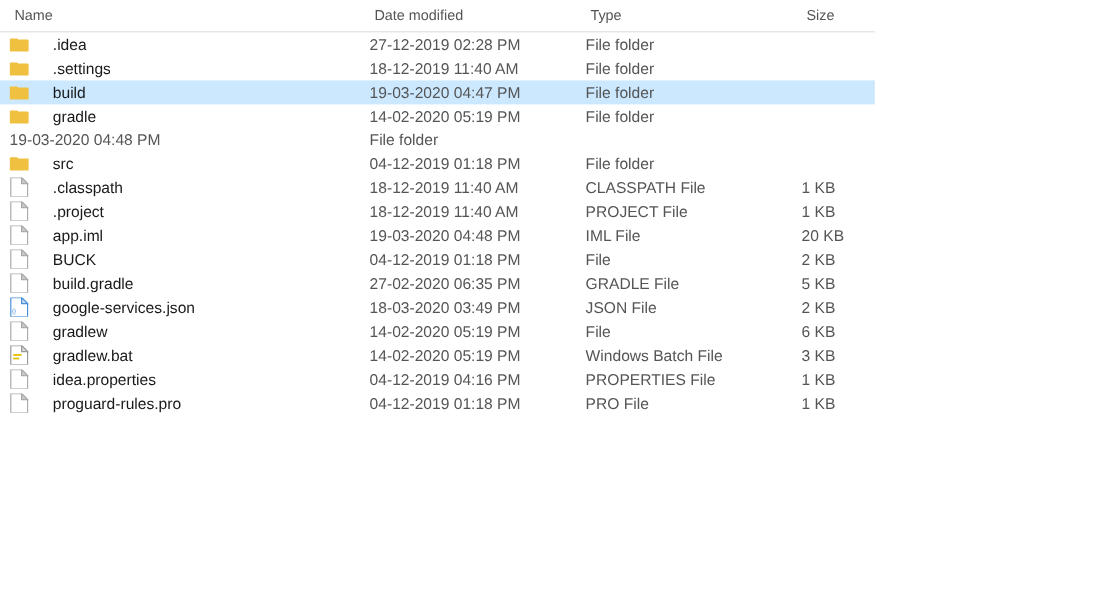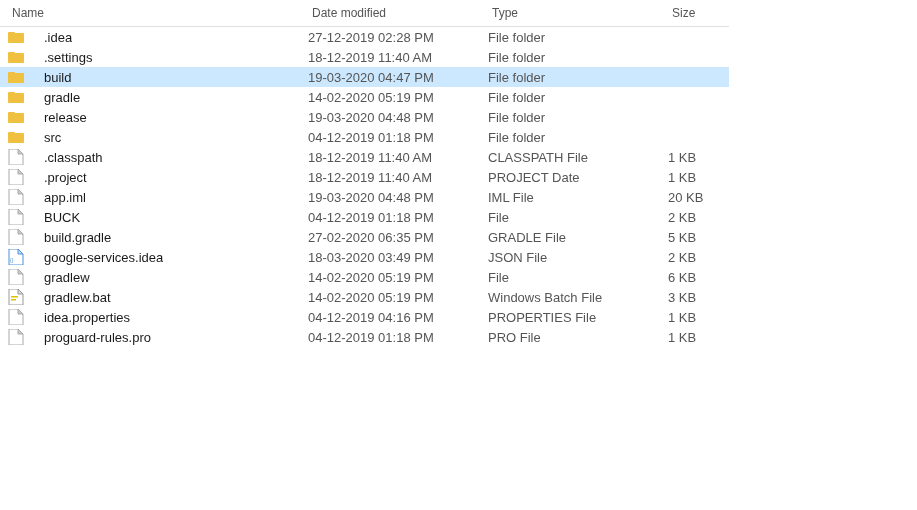--- a/index.html
+++ b/index.html
@@ -130,27 +130,20 @@
     <rect x="0" y="4" width="16" height="10" rx="1" fill="#F0C040"></rect>
     <rect x="0" y="3" width="7" height="3" rx="1" fill="#F0C040"></rect>
   </svg></span>
       <span class="file-label">gradle</span>
     </div>
     <div class="date-col">14-02-2020 05:19 PM</div>
     <div class="type-col">File folder</div>
     <div class="size-col"></div>
   </li>
       <li class="file-row">
-    <div class="file-name">
-      <span class="icon icon-folder"><svg viewBox="0 0 16 16" xmlns="http://www.w3.org/2000/svg">
-    <rect x="0" y="4" width="16" height="10" rx="1" fill="#F0C040"></rect>
-    <rect x="0" y="3" width="7" height="3" rx="1" fill="#F0C040"></rect>
-  </svg></span>
-      <span class="file-label">release</span>
-    </div>
     <div class="date-col">19-03-2020 04:48 PM</div>
     <div class="type-col">File folder</div>
     <div class="size-col"></div>
   </li>
       <li class="file-row">
     <div class="file-name">
       <span class="icon icon-folder"><svg viewBox="0 0 16 16" xmlns="http://www.w3.org/2000/svg">
     <rect x="0" y="4" width="16" height="10" rx="1" fill="#F0C040"></rect>
     <rect x="0" y="3" width="7" height="3" rx="1" fill="#F0C040"></rect>
   </svg></span>
@@ -178,21 +171,21 @@
     <div class="file-name">
       <span class="icon icon-file">
             <svg viewBox="0 0 16 16" xmlns="http://www.w3.org/2000/svg">
     <polygon points="1,0 10,0 15,5 15,16 1,16" fill="white" stroke="#aaa" stroke-width="1"></polygon>
     <polygon points="10,0 15,5 10,5" fill="#ccc" stroke="#aaa" stroke-width="1"></polygon>
   </svg>
           </span>
       <span class="file-label">.project</span>
     </div>
     <div class="date-col">18-12-2019 11:40 AM</div>
-    <div class="type-col">PROJECT Date</div>
+    <div class="type-col">PROJECT File</div>
     <div class="size-col">1 KB</div>
   </li>
       <li class="file-row">
     <div class="file-name">
       <span class="icon icon-file">
             <svg viewBox="0 0 16 16" xmlns="http://www.w3.org/2000/svg">
     <polygon points="1,0 10,0 15,5 15,16 1,16" fill="white" stroke="#aaa" stroke-width="1"></polygon>
     <polygon points="10,0 15,5 10,5" fill="#ccc" stroke="#aaa" stroke-width="1"></polygon>
   </svg>
           </span>
@@ -232,21 +225,21 @@
   </li>
       <li class="file-row">
     <div class="file-name">
       <span class="icon icon-json">
             <svg viewBox="0 0 16 16" xmlns="http://www.w3.org/2000/svg">
     <polygon points="1,0 10,0 15,5 15,16 1,16" fill="#fff" stroke="#4a90d9" stroke-width="1"></polygon>
     <polygon points="10,0 15,5 10,5" fill="#c8dff5" stroke="#4a90d9" stroke-width="1"></polygon>
     <text x="2" y="13" font-size="5" fill="#4a90d9" font-family="Arial">{}</text>
   </svg>
           </span>
-      <span class="file-label">google-services.idea</span>
+      <span class="file-label">google-services.json</span>
     </div>
     <div class="date-col">18-03-2020 03:49 PM</div>
     <div class="type-col">JSON File</div>
     <div class="size-col">2 KB</div>
   </li>
       <li class="file-row">
     <div class="file-name">
       <span class="icon icon-file">
             <svg viewBox="0 0 16 16" xmlns="http://www.w3.org/2000/svg">
     <polygon points="1,0 10,0 15,5 15,16 1,16" fill="white" stroke="#aaa" stroke-width="1"></polygon>

